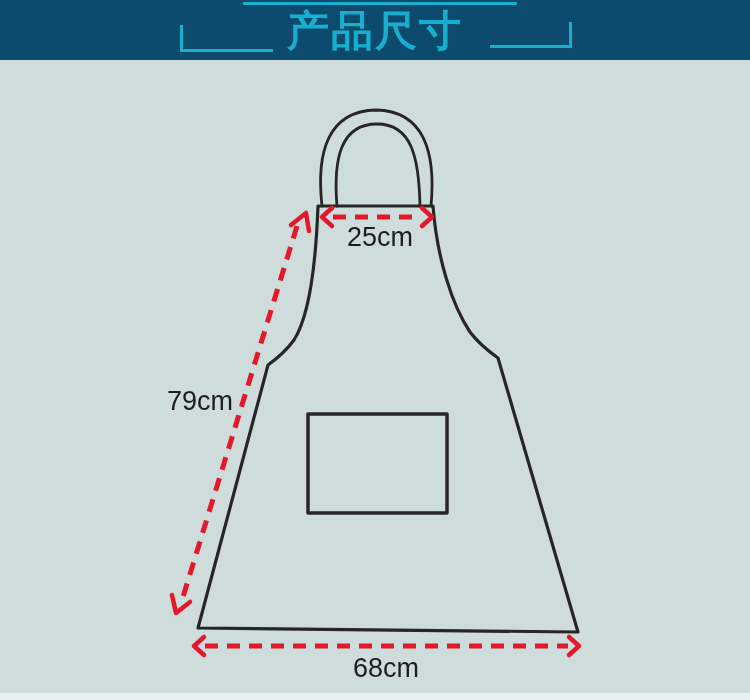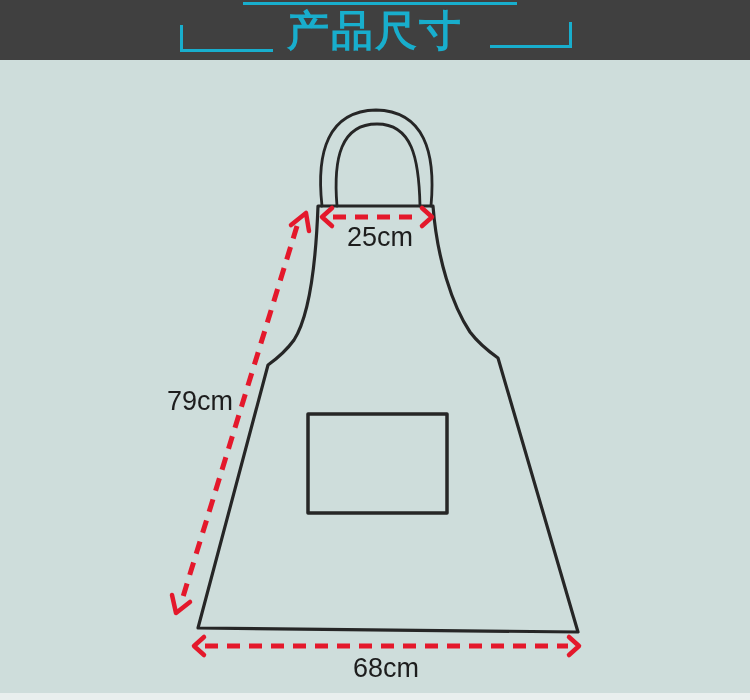--- a/index.html
+++ b/index.html
@@ -10,21 +10,21 @@
     overflow:hidden;
   }
   .stage{
     position:relative;
     width:750px;height:700px;
     background:#ffffff;
   }
   
   .header{
     position:absolute;left:0;top:0;width:750px;height:60px;
-    background:#404040;
+    background:#0c4a6e;
   }
   .header-topline{
     position:absolute;left:243px;top:2px;width:274px;height:3px;
     background:#18aecd;
   }
   .bracket-left{
     position:absolute;left:180px;top:25px;width:93px;height:27px;
     border-left:3px solid #18aecd;
     border-bottom:3px solid #18aecd;
     box-sizing:border-box;

